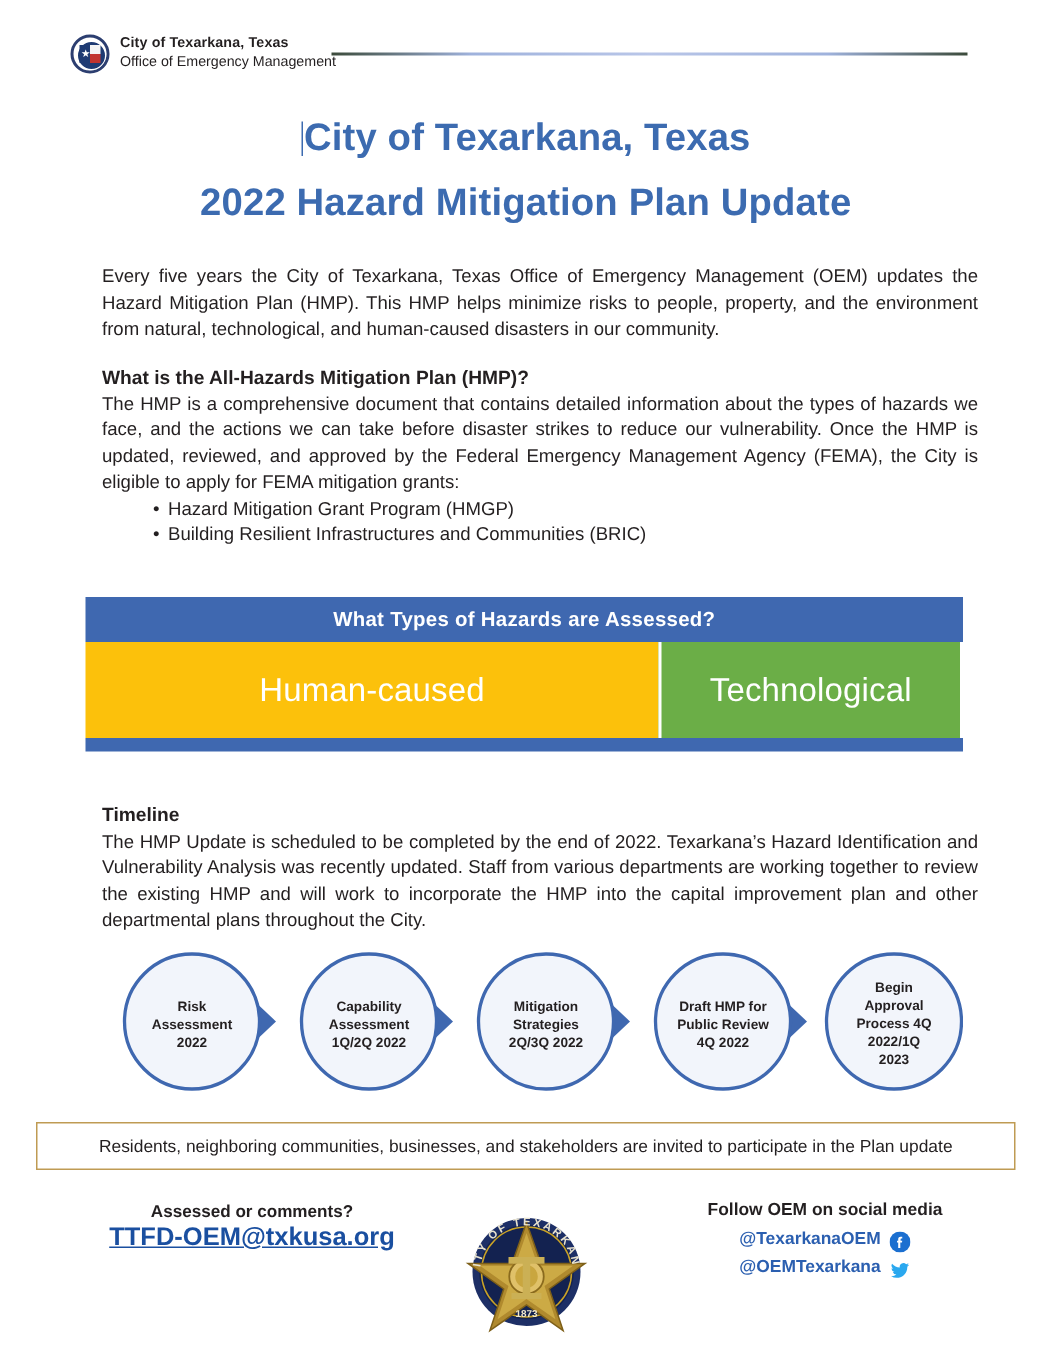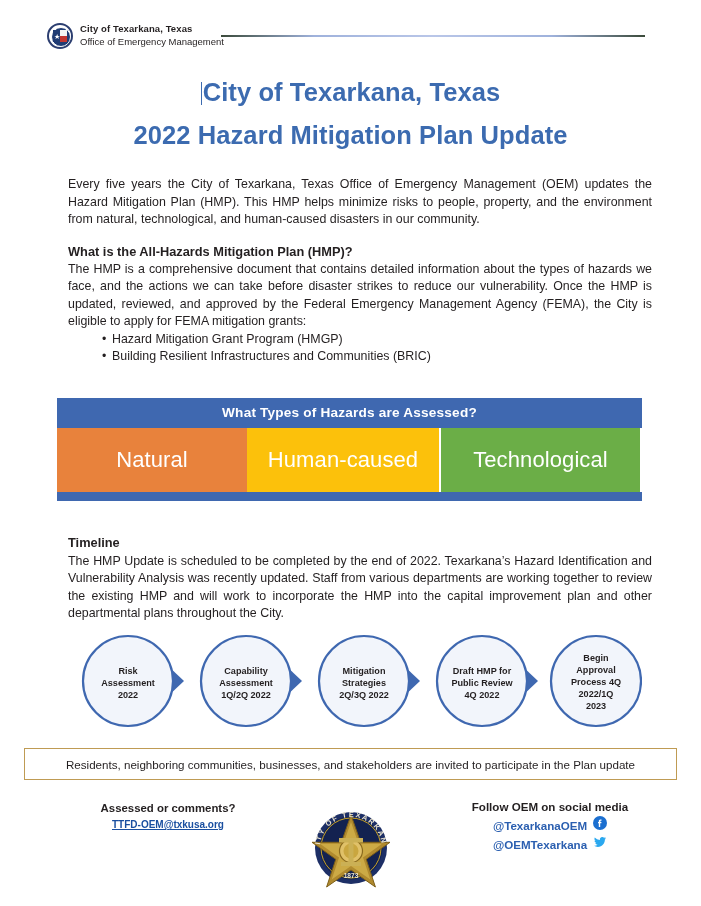--- a/index.html
+++ b/index.html
@@ -237,21 +237,21 @@
     text-align: center;
   }
   .foot-left .l1,
   .foot-left .l2 {
     font-size: 11.4px;
     font-weight: bold;
     line-height: 16px;
     color: #231f20;
   }
   .foot-left .mail {
-    font-size: 10px;
+    font-size: 17px;
     font-weight: bold;
     line-height: 17px;
     color: #1a4fa0;
     text-decoration: underline;
     cursor: pointer;
   }
 
   .seal {
     position: absolute;
     left: 306px; top: 798px;
@@ -266,21 +266,21 @@
     text-align: center;
   }
   .foot-right .fr-head {
     font-size: 11.6px;
     font-weight: bold;
     color: #231f20;
     line-height: 18px;
   }
   .handle-row {
     display: flex;
-    align-items: flex-start;
+    align-items: flex-end;
     justify-content: center;
     gap: 6px;
     line-height: 19px;
   }
   .handle-row .handle {
     font-size: 11.6px;
     font-weight: bold;
     color: #2b5fb0;
   }
   .ico {
@@ -318,21 +318,20 @@
   <div class="para">The HMP is a comprehensive document that contains detailed information about the types of hazards we face, and the actions we can take before disaster strikes to reduce our vulnerability. Once the HMP is updated, reviewed, and approved by the Federal Emergency Management Agency (FEMA), the City is eligible to apply for FEMA mitigation grants:</div>
   <ul class="bullets">
     <li>Hazard Mitigation Grant Program (HMGP)</li>
     <li>Building Resilient Infrastructures and Communities (BRIC)</li>
   </ul>
 </div>
 
 <div class="hazards">
   <div class="hz-head">What Types of Hazards are Assessed?</div>
   <div class="hz-row">
-    <div class="hz-cell hz-cell--natural">Natural</div>
     <div class="hz-cell hz-cell--human">Human-caused</div>
     <div class="hz-cell hz-cell--tech">Technological</div>
   </div>
   <div class="hz-foot"></div>
 </div>
 
 <div class="body-col tl-section">
   <div class="heading">Timeline</div>
   <div class="para tl-para">The HMP Update is scheduled to be completed by the end of 2022. Texarkana’s Hazard Identification and Vulnerability Analysis was recently updated. Staff from various departments are working together to review the existing HMP and will work to incorporate the HMP into the capital improvement plan and other departmental plans throughout the City.</div>
 </div>

